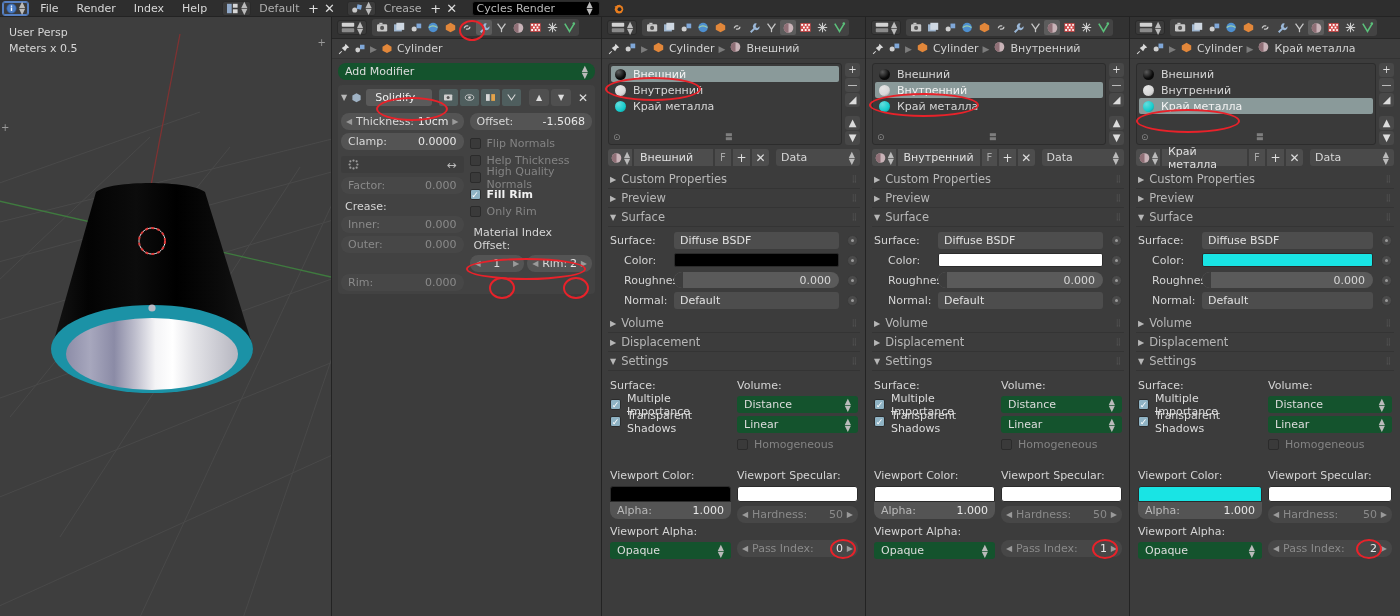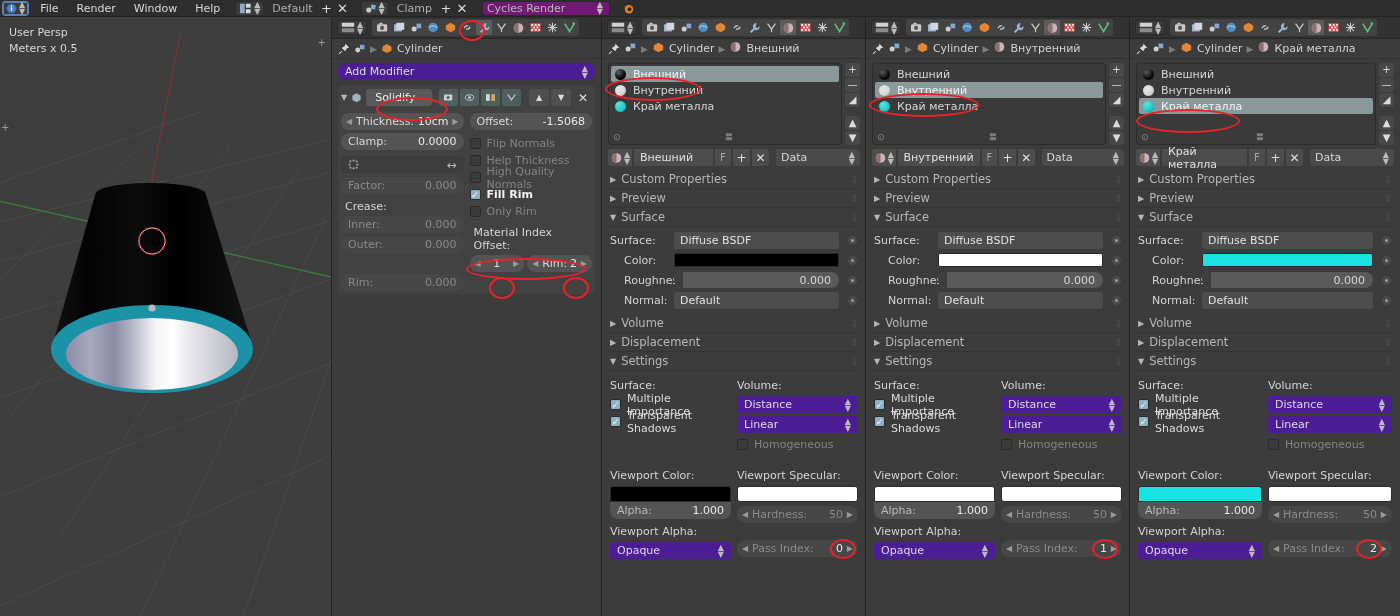--- a/index.html
+++ b/index.html
@@ -23,21 +23,21 @@
     height:15px; padding:0 3px; margin:0 2px;
   }
   .iconbox.sel { border-color:#5680c2; box-shadow:0 0 0 1px #5680c2 inset; }
   .menu-item {
     padding:0 9px; color:#d8d8d8; font-size:11px; line-height:17px; cursor:default;
   }
   .spin { font-size:8px; color:#bbb; line-height:7px; }
   .spin i { display:block; font-style:normal; }
   .tb-field {
     display:flex; align-items:center; height:15px; padding:0 6px 0 4px;
-    background:#701a75; border:1px solid #2a2a2a; border-radius:3px;
+    background:#000000; border:1px solid #2a2a2a; border-radius:3px;
     color:#b9b9b9; margin-left:3px; gap:20px;
   }
   .tb-plain { color:#b0b0b0; padding:0 6px; }
   .tb-btn { width:16px; text-align:center; color:#ddd; font-size:13px; cursor:pointer; }
   .stats { color:#b5b5b5; font-size:10.5px; margin-left:7px; white-space:nowrap; }
 
   
   .viewport {
     position:absolute; left:0; top:17px; width:331px; height:599px;
     background:#3e3e3e; overflow:hidden;
@@ -73,21 +73,21 @@
 
   .body { padding:4px 6px 0 6px; position:relative; height:577px; }
 
   
   .w {
     height:17px; border-radius:8px; background:#545454;
     display:flex; align-items:center; padding:0 7px; color:#dcdcdc;
     font-size:11px; position:relative; cursor:pointer;
   }
   .w.flat { border-radius:3px; }
-  .w.dd { background:#4c1d95; justify-content:space-between; }
+  .w.dd { background:#14532d; justify-content:space-between; }
   .w .lbl { color:#d9d9d9; }
   .w .val { margin-left:auto; color:#e8e8e8; }
   .w.dim { background:#474747; color:#8a8a8a; }
   .w.dim .lbl,.w.dim .val { color:#8a8a8a; }
   .arrowl,.arrowr { color:#9a9a9a; font-size:8px; position:absolute; top:4px; }
   .arrowl { left:5px; } .arrowr { right:5px; }
   .chk {
     display:flex; align-items:center; gap:6px; height:17px;
     font-size:11px; color:#dcdcdc;
   }
@@ -228,21 +228,21 @@
         <rect x="7" y="3.6" width="2" height="2" fill="#fff"></rect>
       </svg>
       <span class="spin">
           <i>▲</i>
           <i>▼</i>
         </span>
     </div>
 
     <div class="menu-item">File</div>
     <div class="menu-item">Render</div>
-    <div class="menu-item">Window</div>
+    <div class="menu-item">Index</div>
     <div class="menu-item">Help</div>
 
     <div class="iconbox" style="margin-left:6px">
       <svg width="13" height="11" viewBox="0 0 16 14">
         <rect x="1" y="1" width="6" height="12" fill="#8fa8c8"></rect>
         <rect x="8.5" y="1" width="6" height="5" fill="#d6d6d6"></rect>
         <rect x="8.5" y="8" width="6" height="5" fill="#d6d6d6"></rect>
       </svg>
       <span class="spin">
           <i>▲</i>
@@ -256,21 +256,21 @@
     <div class="iconbox" style="margin-left:10px">
       <svg width="12" height="11" viewBox="0 0 16 14">
         <circle cx="5" cy="9" r="3.4" fill="#c9c9c9"></circle>
         <rect x="8" y="2" width="6" height="6" fill="#7fa7d8" transform="rotate(12 11 5)"></rect>
       </svg>
       <span class="spin">
           <i>▲</i>
           <i>▼</i>
         </span>
     </div>
-    <div class="tb-plain">Clamp</div>
+    <div class="tb-plain">Crease</div>
     <div class="tb-btn">+</div>
     <div class="tb-btn">✕</div>
 
     <div class="tb-field" style="margin-left:12px;width:128px">
       <span>Cycles Render</span>
       <span class="spin" style="margin-left:auto">
           <i>▲</i>
           <i>▼</i>
         </span>
     </div>

